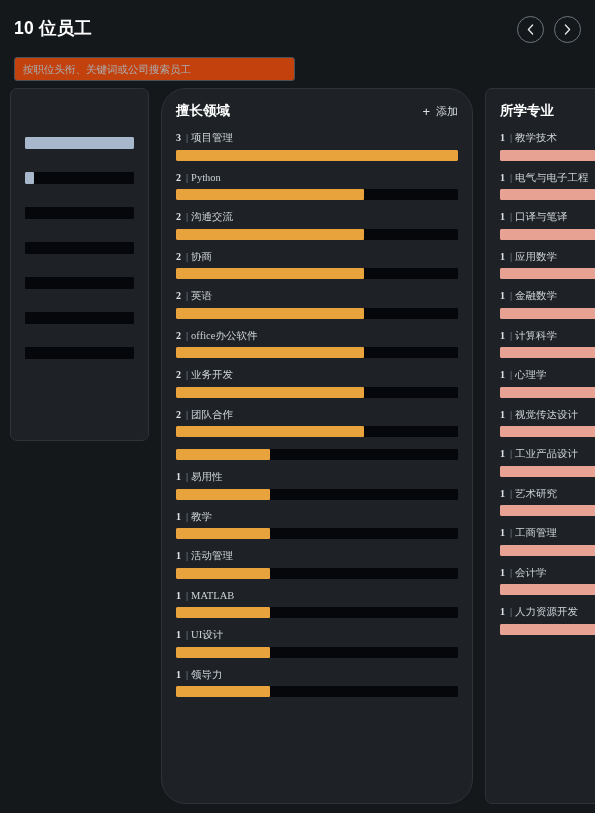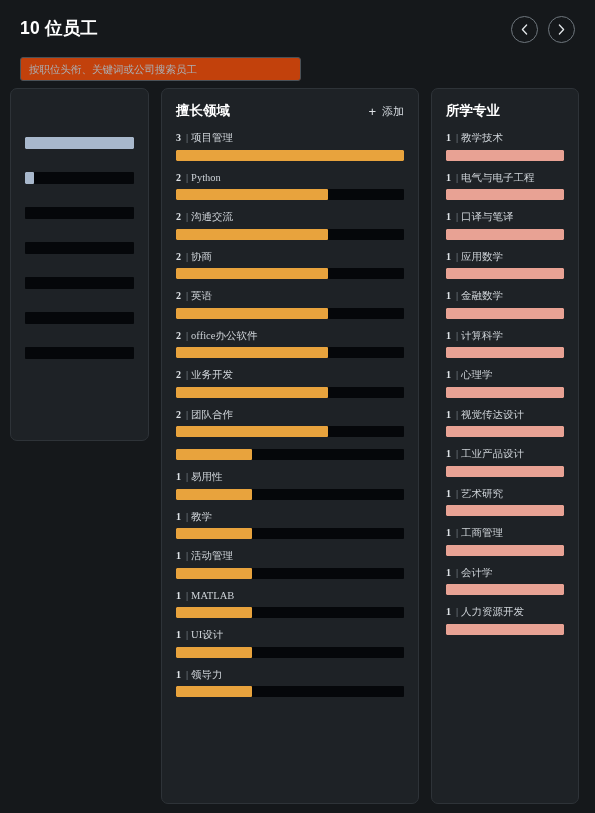--- a/index.html
+++ b/index.html
@@ -21,21 +21,21 @@
     width: 595px;
     height: 813px;
     background: #15181b;
     box-sizing: border-box;
   }
 
   
   .header {
     position: relative;
     height: 84px;
-    padding: 0 20px;
+    padding: 0 14px;
     box-sizing: border-box;
   }
   .header-top {
     display: flex;
     align-items: center;
     justify-content: space-between;
     padding-top: 12px;
     height: 34px;
   }
   .page-title {
@@ -104,21 +104,21 @@
 
   .panel {
     background: #1e2226;
     border: 1px solid #2e3338;
     border-radius: 7px;
     box-sizing: border-box;
     padding: 12px 14px 12px 14px;
     overflow: hidden;
   }
   .panel.left   { width: 139px; height: 353px; flex: none; padding-top: 10px; }
-  .panel.middle { width: 258px; height: 716px; flex: none; }
+  .panel.middle { width: 312px; height: 716px; flex: none; border-radius: 25px; }
   .panel.right  { width: 148px; height: 716px; flex: none; }
 
   .panel-head {
     display: flex;
     align-items: center;
     justify-content: space-between;
     height: 20px;
     margin-bottom: 12px;
   }
   .panel-title {

